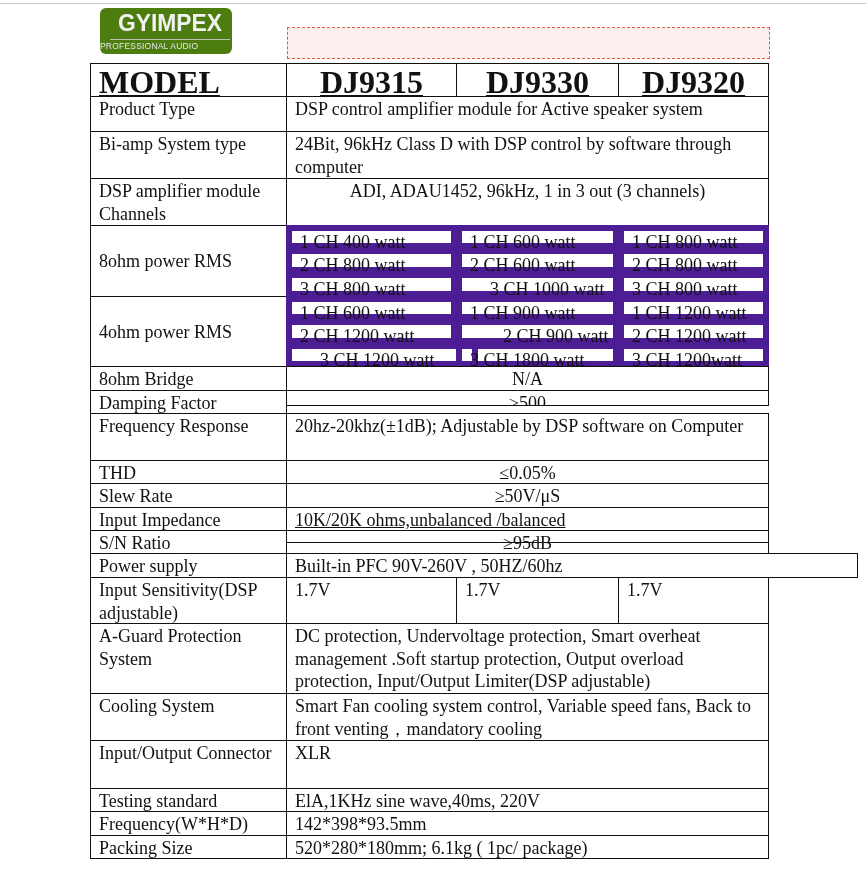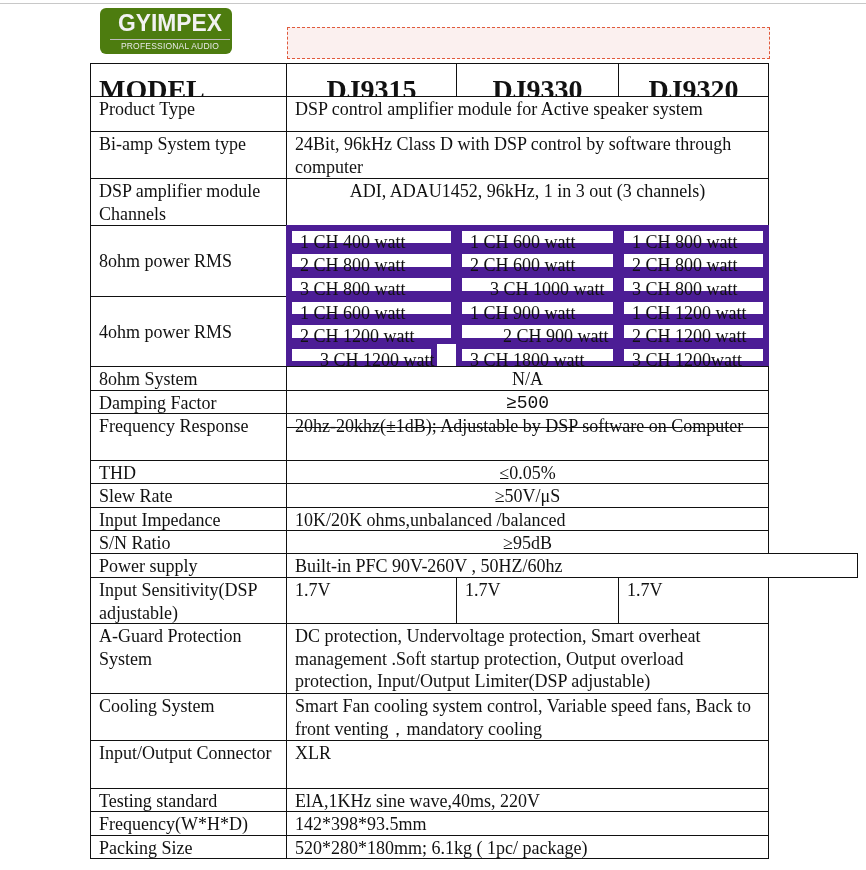--- a/index.html
+++ b/index.html
@@ -5,30 +5,30 @@
   html, body { margin:0; padding:0; background:#ffffff; }
   body { width:866px; height:870px; position:relative; overflow:hidden;
          font-family:"Liberation Serif","DejaVu Serif",serif; color:#111; }
   .topline { position:absolute; left:0; top:3px; width:866px; height:1px; background:#c8c8c8; }
   .logo { position:absolute; left:90px; top:8px; width:132px; height:46px; background:#4d7c0f;
           border-radius:6px; box-sizing:border-box;margin-left:10px; }
   .logo-name { position:absolute; left:0; top:1px; width:140px; text-align:center; color:#f2f2f2;
                font-family:"Liberation Sans","DejaVu Sans",sans-serif; font-weight:bold; font-size:24px;
                letter-spacing:0px; transform:scaleX(0.95); }
   .logo-rule { position:absolute; left:10px; top:31px; width:120px; height:1px; background:#bdbdbd; }
-  .logo-tag { position:absolute; left:0; top:33px; width:140px; text-align:center; color:#e8e8e8;
+  .logo-tag { position:absolute; left:0; top:33px; width:140px; text-align:left; color:#e8e8e8;
               font-family:"Liberation Sans","DejaVu Sans",sans-serif; font-size:8.5px; letter-spacing:0.2px; }
   .dashed-box { position:absolute; left:287px; top:27px; width:483px; height:32px; box-sizing:border-box;
                 border:1px dashed #e05a3c; background:#fbf0ef; }
   .grid { position:absolute; left:90px; top:63px; width:679px; height:796px; }
   .cell { position:absolute; box-sizing:border-box; border:1px solid #111; font-size:18px; line-height:22.5px;
           padding:1px 8px 0 8px; white-space:nowrap; overflow:hidden; }
   .cell.wrap { white-space:normal; }
   .cell.center { text-align:center; }
-  .hdr { font-weight:bold; font-size:28px; line-height:32px; padding-top:10px;text-decoration:underline; }
+  .hdr { font-weight:bold; font-size:32px; line-height:32px; padding-top:2px;text-decoration:underline; }
   .hdr.label { padding-left:8px; }
   .sub { position:absolute; box-sizing:border-box; border:6px solid #4c1d95; font-size:18px; line-height:22px;
          padding:0 8px; white-space:nowrap; }
   .vcenter { display:flex; align-items:center; }
 </style>
 </head>
 <body>
 
 <div class="topline"></div>
 
@@ -67,45 +67,45 @@
   <div class="sub" style="left:366px;top:209px;width:163px;height:25px;padding-left:28px;">3 CH  1000 watt</div>
   <div class="sub" style="left:528px;top:162px;width:151px;height:24px;">1 CH  800 watt</div>
   <div class="sub" style="left:528px;top:185px;width:151px;height:25px;">2 CH  800 watt</div>
   <div class="sub" style="left:528px;top:209px;width:151px;height:25px;">3 CH  800 watt</div>
 
   <div class="cell vcenter" style="left:0;top:233px;width:197px;height:71px;">
       <span>4ohm power RMS</span>
     </div>
   <div class="sub" style="left:196px;top:233px;width:171px;height:24px;">1 CH  600 watt</div>
   <div class="sub" style="left:196px;top:256px;width:171px;height:25px;">2 CH  1200 watt</div>
-  <div class="sub" style="left:196px;top:280px;width:151px;height:24px;padding-left:28px;">3 CH  1200 watt</div>
+  <div class="sub" style="left:196px;top:280px;width:192px;height:24px;padding-left:28px;">3 CH  1200 watt</div>
   <div class="sub" style="left:366px;top:233px;width:163px;height:24px;">1 CH  900 watt</div>
   <div class="sub" style="left:366px;top:256px;width:163px;height:25px;padding-left:41px;">2 CH  900 watt</div>
   <div class="sub" style="left:366px;top:280px;width:163px;height:24px;">3 CH  1800 watt</div>
   <div class="sub" style="left:528px;top:233px;width:151px;height:24px;">1 CH  1200 watt</div>
   <div class="sub" style="left:528px;top:256px;width:151px;height:25px;">2 CH  1200 watt</div>
   <div class="sub" style="left:528px;top:280px;width:151px;height:24px;">3 CH  1200watt</div>
 
-  <div class="cell" style="left:0;top:303px;width:197px;height:25px;">8ohm System</div>
+  <div class="cell" style="left:0;top:303px;width:197px;height:25px;">8ohm Bridge</div>
   <div class="cell center" style="left:196px;top:303px;width:483px;height:25px;">N/A</div>
 
   <div class="cell" style="left:0;top:327px;width:197px;height:24px;">Damping Factor</div>
-  <div class="cell center" style="left:196px;top:327px;width:483px;height:38px;font-family:Liberation Mono, monospace;">≥500</div>
+  <div class="cell center" style="left:196px;top:327px;width:483px;height:16px;">≥500</div>
 
   <div class="cell" style="left:0;top:350px;width:197px;height:48px;">Frequency Response</div>
   <div class="cell wrap" style="left:196px;top:350px;width:483px;height:48px;">20hz-20khz(±1dB); Adjustable by DSP software on Computer</div>
 
   <div class="cell" style="left:0;top:397px;width:197px;height:24px;">THD</div>
   <div class="cell center" style="left:196px;top:397px;width:483px;height:24px;">≤0.05%</div>
 
   <div class="cell" style="left:0;top:420px;width:197px;height:25px;">Slew Rate</div>
   <div class="cell center" style="left:196px;top:420px;width:483px;height:25px;">≥50V/μS</div>
 
   <div class="cell" style="left:0;top:444px;width:197px;height:24px;">Input Impedance</div>
-  <div class="cell" style="left:196px;top:444px;width:483px;height:24px;">10K/20K ohms,unbalanced /balanced</div>
+  <div class="cell" style="left:196px;top:444px;width:483px;height:36px;text-decoration:underline;">10K/20K ohms,unbalanced /balanced</div>
 
   <div class="cell" style="left:0;top:467px;width:197px;height:24px;">S/N Ratio</div>
   <div class="cell center" style="left:196px;top:467px;width:483px;height:24px;">≥95dB</div>
 
   <div class="cell" style="left:0;top:490px;width:197px;height:25px;">Power supply</div>
   <div class="cell" style="left:196px;top:490px;width:572px;height:25px;">Built-in PFC 90V-260V , 50HZ/60hz</div>
 
   <div class="cell wrap" style="left:0;top:514px;width:197px;height:47px;">Input Sensitivity(DSP adjustable)</div>
   <div class="cell" style="left:196px;top:514px;width:171px;height:47px;">1.7V</div>
   <div class="cell" style="left:366px;top:514px;width:163px;height:47px;">1.7V</div>

